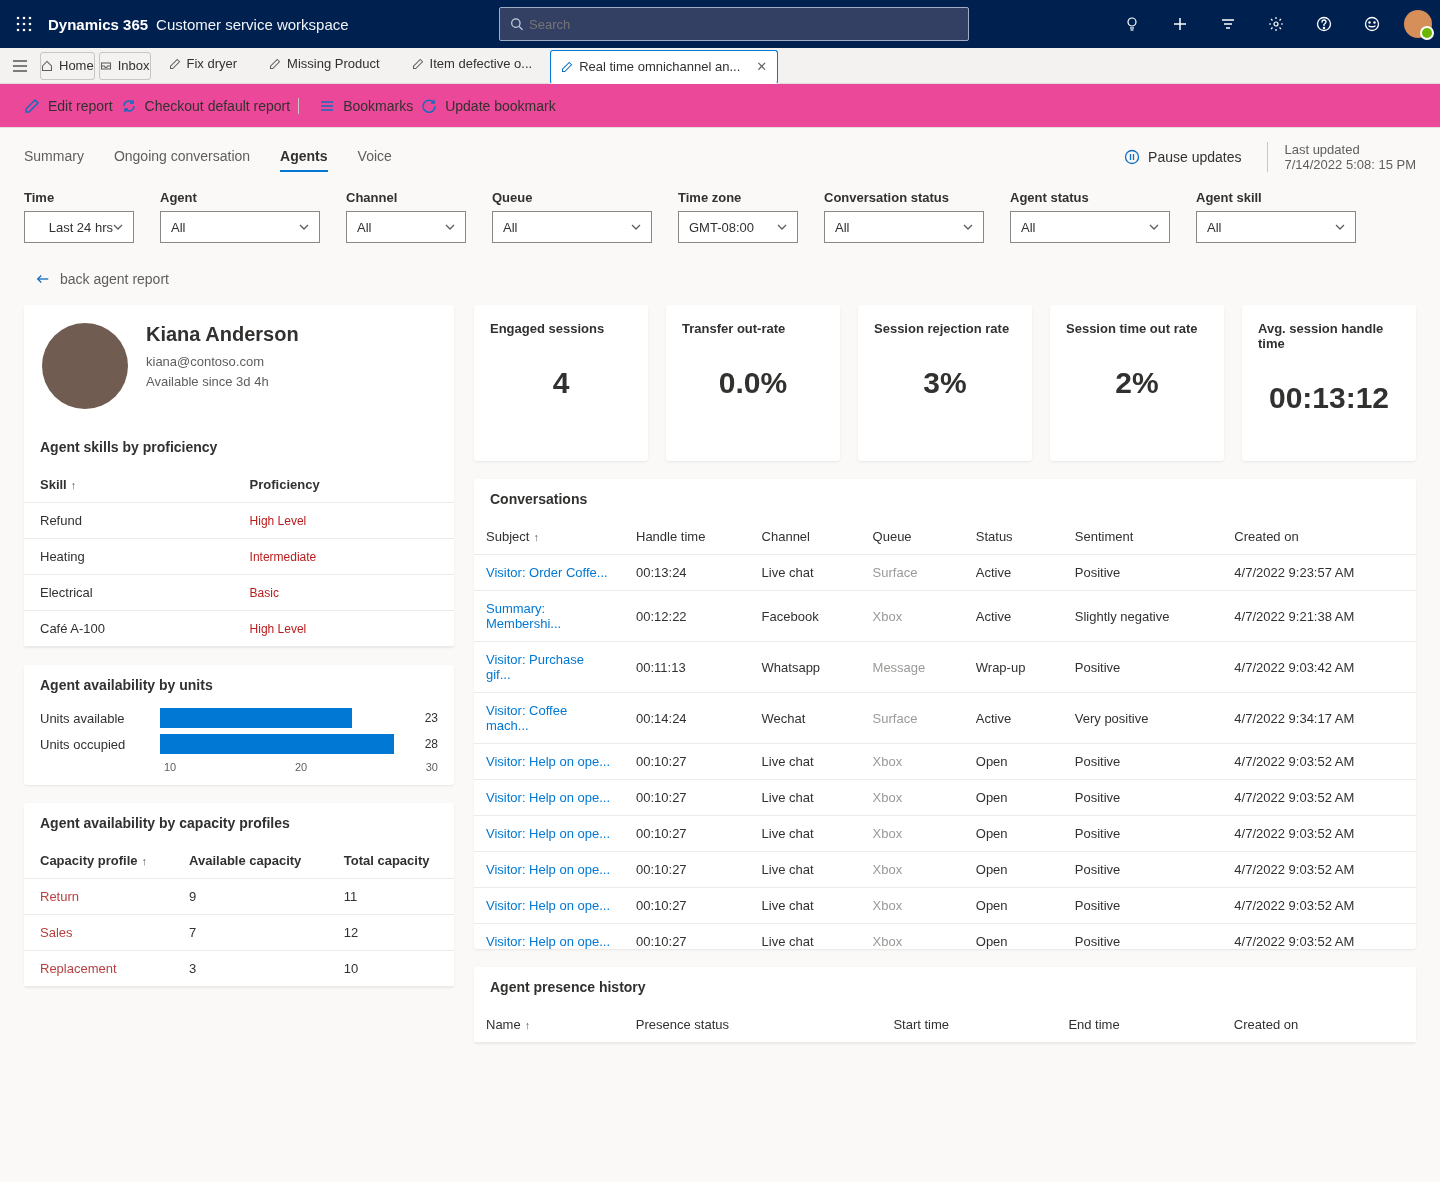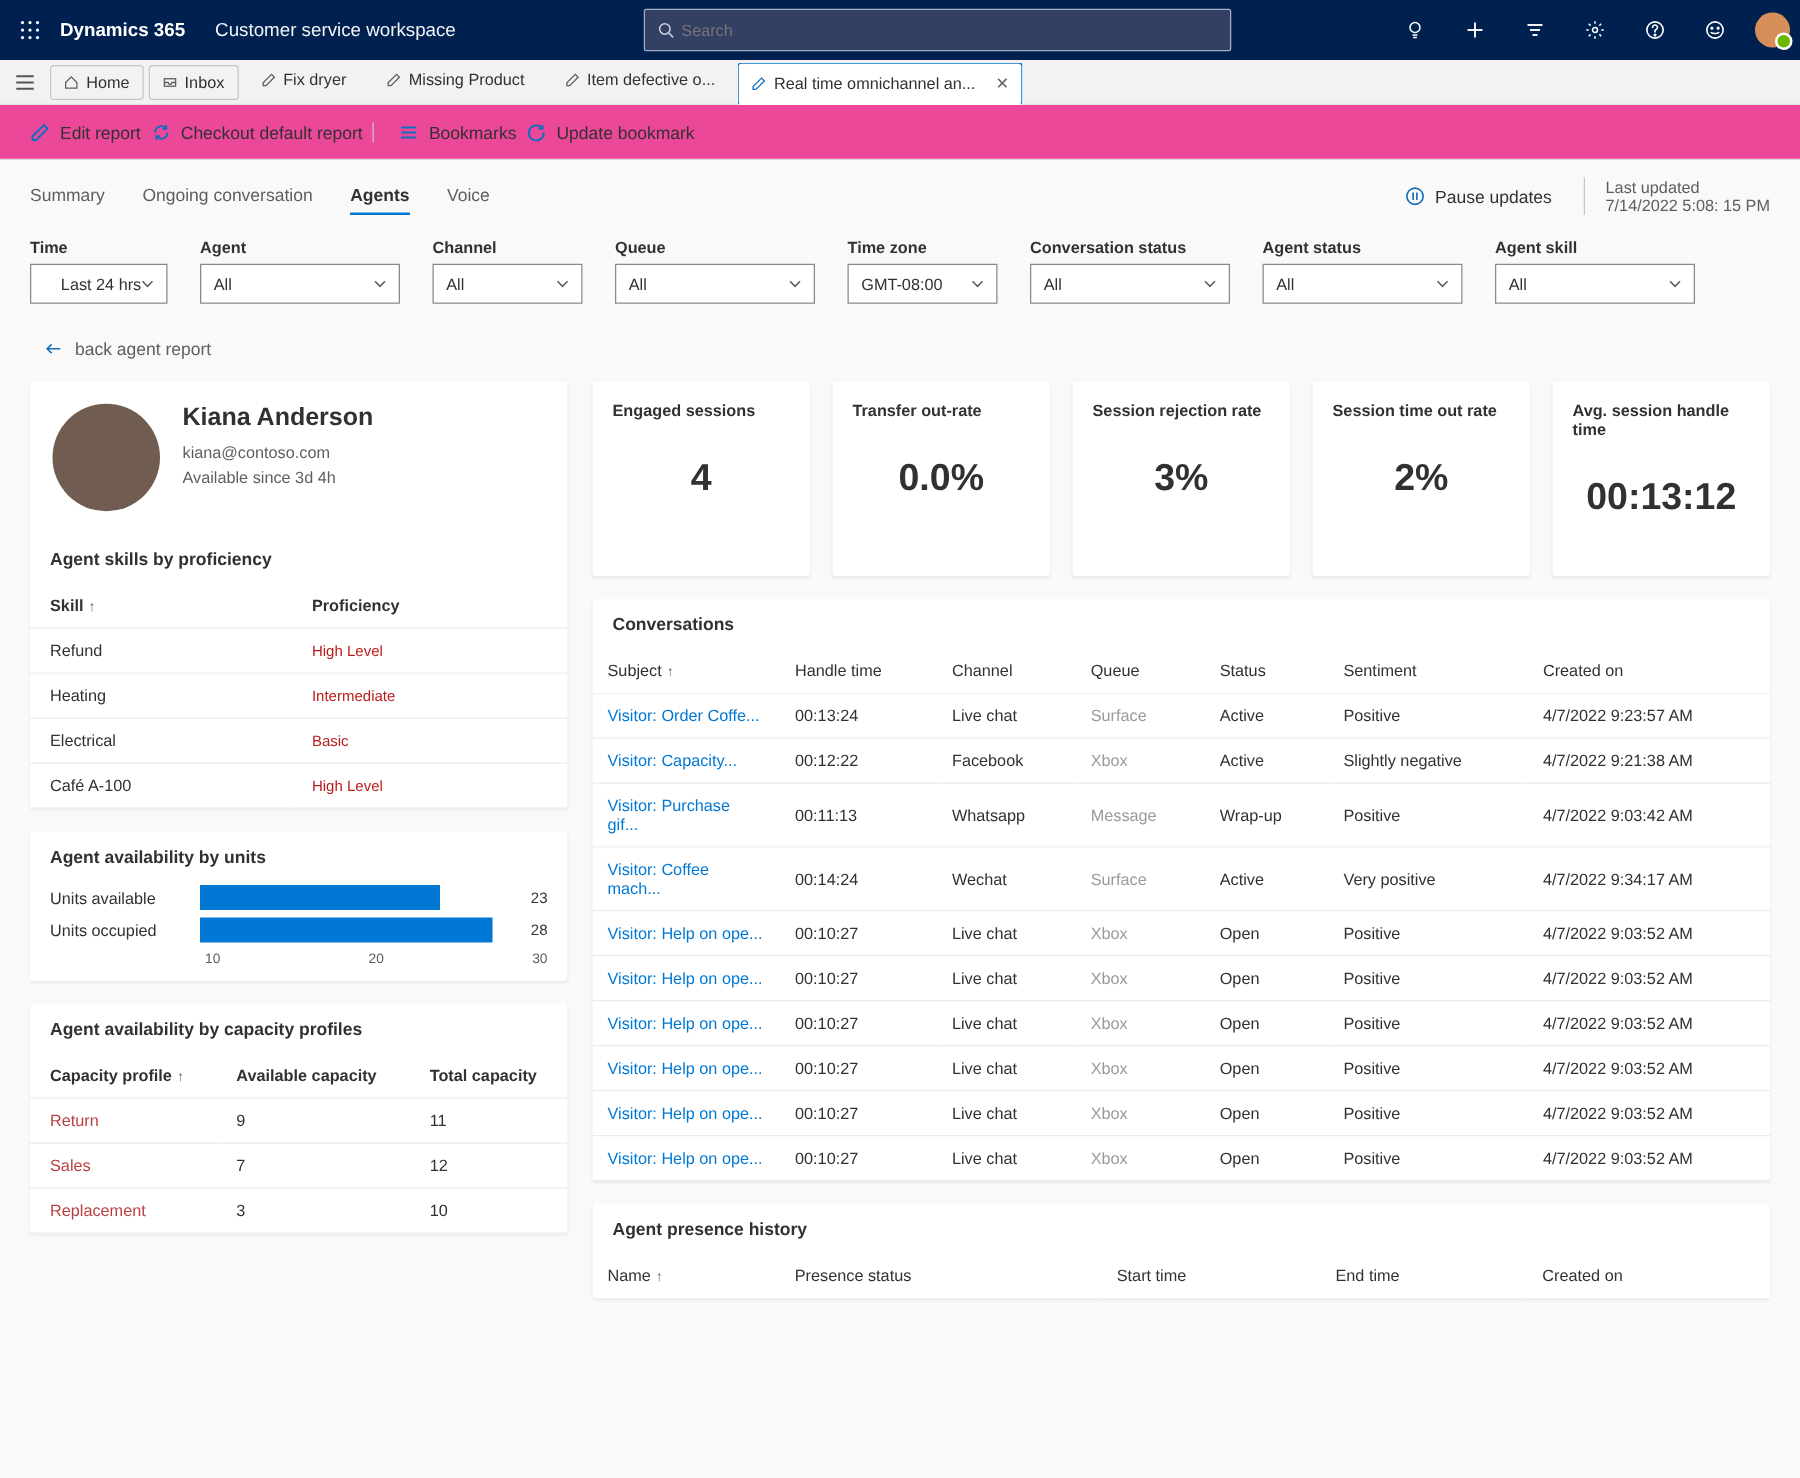--- a/index.html
+++ b/index.html
@@ -1,30 +1,30 @@
 <!DOCTYPE html>
 <html><head>
 <meta charset="utf-8">
 <style>
 *{box-sizing:border-box;margin:0;padding:0;font-family:"Segoe UI",Arial,sans-serif}
 body{background:#faf9f8;font-size:13px;color:#323130}
 .topbar{background:#002050;height:48px;display:flex;align-items:center;padding:0 8px;color:#fff}
 .waffle{width:32px;height:32px;display:flex;align-items:center;justify-content:center;font-size:18px;cursor:pointer}
 .brand{font-size:15px;font-weight:600;margin-left:8px}
-.subtitle{font-size:15px;margin-left:24px;opacity:.95}
+.subtitle{font-size:15px;margin-left:8px;opacity:.95}
 .searchbox{flex:0 0 470px;margin-left:150px;background:#344063;height:32px;border-radius:2px;display:flex;align-items:center;padding:16px 10px;color:#c8c8c8;border:1px solid #a0aec5}
 .searchbox input{background:transparent;border:none;outline:none;color:#fff;width:100%;margin-left:6px;font-size:13px}
 .topbar .spacer{flex:1}
 .top-icons{display:flex;align-items:center;gap:4px}
 .top-icon{width:44px;height:44px;display:flex;align-items:center;justify-content:center;cursor:pointer}
 .avatar{width:28px;height:28px;border-radius:50%;background:#d68f58;position:relative;margin-left:6px}
 .avatar::after{content:"";position:absolute;right:-2px;bottom:-2px;width:10px;height:10px;border-radius:50%;background:#6bb700;border:2px solid #fff}
 .tabbar{background:#f3f2f1;height:36px;display:flex;align-items:center;padding-left:6px;border-bottom:1px solid #e1dfdd}
 .hamburger{width:28px;height:28px;display:flex;align-items:center;justify-content:center;cursor:pointer;margin-right:6px}
-.tab{display:inline-flex;align-items:center;height:28px;border:1px solid #c8c6c4;border-radius:3px;padding:0 10px;margin-right:4px;background:#f3f2f1;cursor:pointer;font-size:13px;gap:6px;color:#323130}
+.tab{display:inline-flex;align-items:center;height:28px;border:1px solid #c8c6c4;border-radius:3px;padding:0 0;margin-right:4px;background:#f3f2f1;cursor:pointer;font-size:13px;gap:6px;color:#323130}
 .tab.flat{border:none;background:transparent;padding:0 14px}
 .tab.active{background:#fff;border-color:#0078d4;color:#323130}
 .tab .close{margin-left:10px;color:#666;cursor:pointer}
 .toolbar{height:44px;display:flex;align-items:center;padding:0 24px;gap:8px;border-bottom:1px solid #e1dfdd;background:#ec4899}
 .tool-btn{display:inline-flex;align-items:center;gap:8px;cursor:pointer;color:#323130;font-size:14px}
 .tool-btn.sep{border-left:1px solid #c8c6c4;padding-left:20px}
 .content{padding:14px 24px 24px}
 .view-tabs-row{display:flex;align-items:flex-start;margin-bottom:18px;gap:40px}
 .view-tabs{display:flex;gap:30px}
 .view-tab{font-size:14px;color:#605e5c;padding:6px 0;cursor:pointer}
@@ -479,21 +479,21 @@
                 <tr>
                   <td class="link">Visitor: Order Coffe...</td>
   <td>00:13:24</td>
   <td>Live chat</td>
   <td class="muted2">Surface</td>
   <td>Active</td>
   <td>Positive</td>
   <td>4/7/2022 9:23:57 AM</td>
                 </tr>
                 <tr>
-                  <td class="link">Visitor: Capacity...</td>
+                  <td class="link">Summary: Membershi...</td>
   <td>00:12:22</td>
   <td>Facebook</td>
   <td class="muted2">Xbox</td>
   <td>Active</td>
   <td>Slightly negative</td>
   <td>4/7/2022 9:21:38 AM</td>
                 </tr>
                 <tr>
                   <td class="link">Visitor: Purchase gif...</td>
   <td>00:11:13</td>

